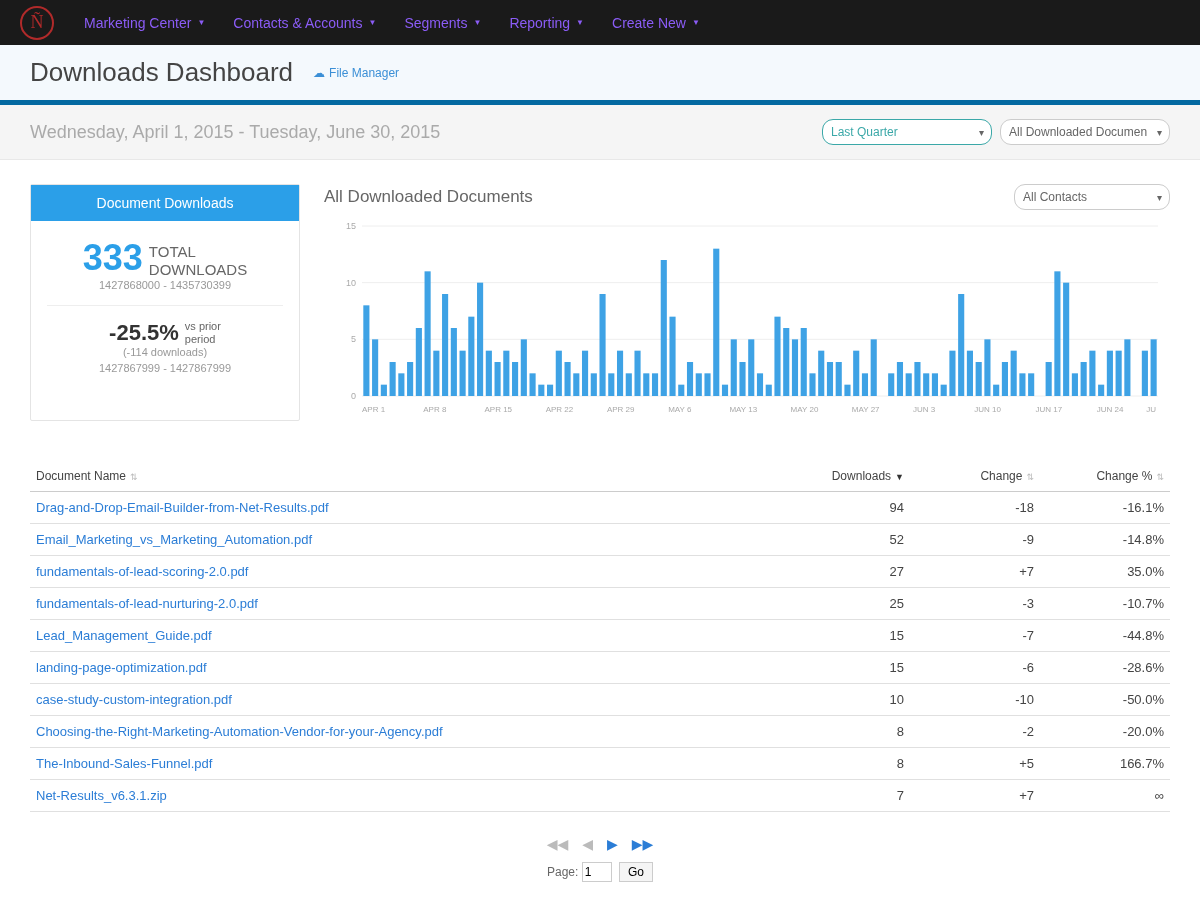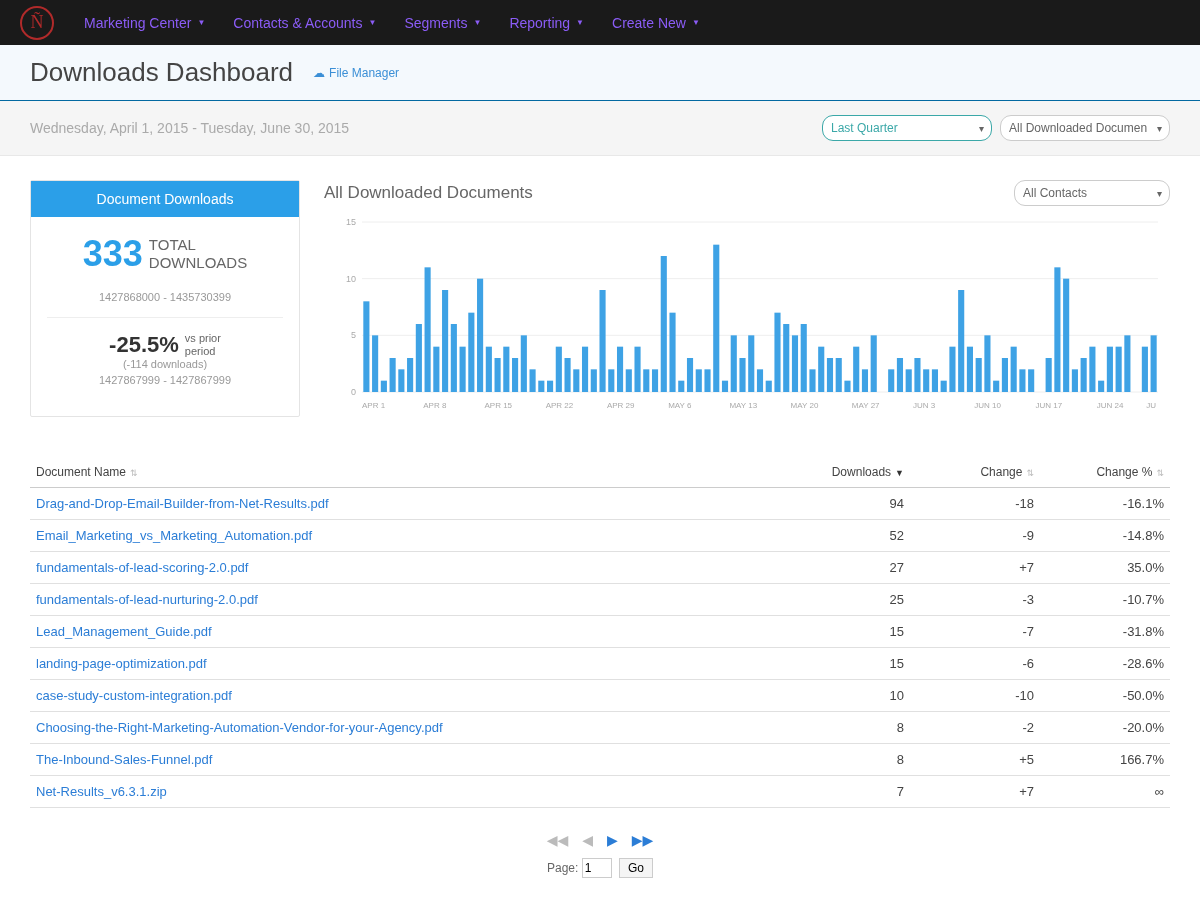--- a/index.html
+++ b/index.html
@@ -2,35 +2,35 @@
 <html><head>
 <meta charset="utf-8">
 <style>
 * { box-sizing: border-box; margin: 0; padding: 0; }
 body { font-family: "Helvetica Neue", Arial, sans-serif; font-size: 13px; color: #555; background: #fff; width: 1200px; }
 .topbar { background: #1a1a1a; height: 45px; display: flex; align-items: center; padding: 0 20px; }
 .logo { width: 34px; height: 34px; border: 2px solid #b02a2a; border-radius: 50%; display: flex; align-items: center; justify-content: center; color: #b02a2a; font-size: 18px; font-weight: 400; margin-right: 30px; font-family: Georgia, serif; }
 .navmenu { display: flex; gap: 28px; }
 .navitem { color: #8b5cf6; font-size: 14px; cursor: pointer; display: flex; align-items: center; gap: 6px; }
 .navitem .caret { font-size: 8px; }
-.header-row { background: #f4f9fd; padding: 12px 30px; display: flex; align-items: center; border-bottom: 1px solid #0369a1; }
+.header-row { background: #f4f9fd; padding: 12px 30px; display: flex; align-items: center; border-bottom: 5px solid #0369a1; }
 .page-title { font-size: 26px; font-weight: 300; color: #444; margin-right: 20px; }
 .fm-link { color: #3b8fd6; font-size: 12px; display: flex; align-items: center; gap: 4px; }
 .date-row { background: #f5f5f5; padding: 14px 30px; display: flex; align-items: center; border-bottom: 1px solid #e8e8e8; }
-.date-range { color: #aaa; font-size: 14px; flex: 1; }
+.date-range { color: #aaa; font-size: 18px; flex: 1; }
 .sel { border: 1px solid #ccc; background: #fff; padding: 5px 8px; font-size: 12px; color: #666; border-radius: 11px; appearance: none; position: relative; }
 .sel-wrap { position: relative; display: inline-block; margin-left: 8px; }
 .sel-wrap::after { content: "▾"; position: absolute; right: 8px; top: 50%; transform: translateY(-50%); font-size: 10px; pointer-events: none; color: #666; }
 .sel.teal { border-color: #3ba8a8; color: #3ba8a8; }
 .content { padding: 24px 30px; }
 .top-area { display: flex; gap: 24px; margin-bottom: 40px; }
 .card { flex: 0 0 270px; border: 1px solid #e4e4e4; border-radius: 2px; }
 .card-head { background: #2b9fe8; color: #fff; text-align: center; padding: 10px; font-size: 14px; }
 .card-body { padding: 16px; text-align: center; }
-.big-num { display: flex; align-items: center; justify-content: center; gap: 6px; margin-bottom: 16px; }
+.big-num { display: flex; align-items: flex-end; justify-content: center; gap: 6px; margin-bottom: 0; }
 .big-num .n { font-size: 36px; font-weight: 600; color: #2b9fe8; }
 .big-num .lbl { font-size: 15px; color: #666; text-align: left; line-height: 1.2; }
 .small-grey { color: #999; font-size: 11px; }
 .divider { border-top: 1px solid #eee; margin: 14px 0; }
 .pct-row { display: flex; align-items: center; justify-content: center; gap: 6px; }
 .pct-row .n { font-size: 22px; font-weight: 600; color: #333; }
 .pct-row .lbl { font-size: 11px; color: #666; text-align: left; line-height: 1.2; }
 .chart-area { flex: 1; }
 .chart-head { display: flex; align-items: center; margin-bottom: 8px; }
 .chart-title { font-size: 17px; color: #666; font-weight: 400; flex: 1; }
@@ -282,21 +282,21 @@
         <tr>
           <td><a>fundamentals-of-lead-nurturing-2.0.pdf</a></td>
           <td class="r">25</td>
           <td class="r">-3</td>
           <td class="r">-10.7%</td>
         </tr>
         <tr>
           <td><a>Lead_Management_Guide.pdf</a></td>
           <td class="r">15</td>
           <td class="r">-7</td>
-          <td class="r">-31.8%</td>
+          <td class="r">-44.8%</td>
         </tr>
         <tr>
           <td><a>landing-page-optimization.pdf</a></td>
           <td class="r">15</td>
           <td class="r">-6</td>
           <td class="r">-28.6%</td>
         </tr>
         <tr>
           <td><a>case-study-custom-integration.pdf</a></td>
           <td class="r">10</td>

